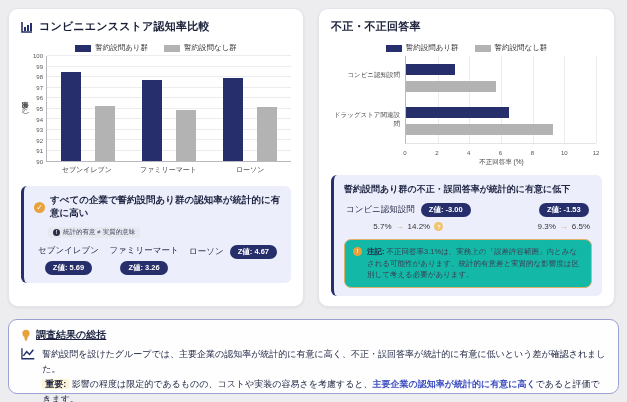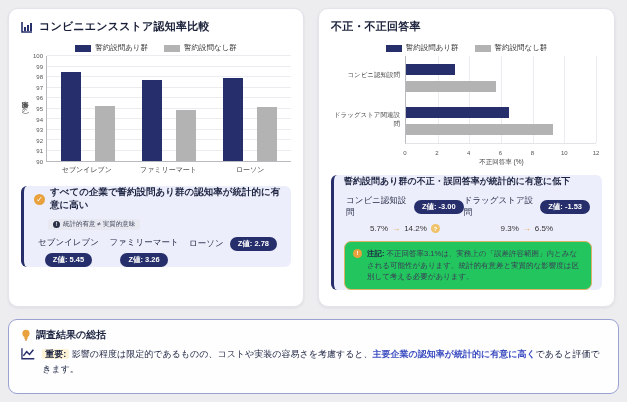--- a/index.html
+++ b/index.html
@@ -37,21 +37,21 @@
   .group{flex:1;display:flex;align-items:flex-end;justify-content:center;gap:14px;}
   .bar{width:20px;}
   .bar-navy{background:var(--navy);}
   .bar-gray{background:var(--gray);}
   .xcats{display:flex;margin-left:25px;margin-top:3px;font-size:7px;color:#444;}
   .xcats span{flex:1;text-align:center;}
 
   
   .summary{
     margin-top:11px;background:#edeefb;border-left:3px solid var(--navy);
-    border-radius:6px;padding:0 10px;box-sizing:border-box;
+    border-radius:6px;padding:8px 10px;box-sizing:border-box;
   }
   .sum-head{display:flex;align-items:center;gap:5px;font-size:9.5px;font-weight:bold;color:#1c2340;}
   .circle-icon{display:inline-flex;align-items:center;justify-content:center;flex:0 0 auto;
     border-radius:50%;color:#fff;font-weight:bold;}
   .check-icon{width:11px;height:11px;background:var(--orange);font-size:8px;}
   .dot-icon{width:7px;height:7px;background:#2a2f45;font-size:5px;}
   .q-icon{width:9px;height:9px;background:#f0c36a;color:#fff;font-size:6px;cursor:pointer;}
   .note-icon{width:9px;height:9px;background:var(--orange);font-size:6px;margin-top:1px;}
   .mini-badge{display:inline-flex;align-items:center;gap:3px;background:#e7e8f0;border-radius:3px;
     padding:1px 5px;font-size:6.5px;color:#3a3f55;margin:4px 0 0 14px;}
@@ -74,31 +74,31 @@
   .hxlabel{text-align:center;font-size:6.5px;color:#444;margin:2px 0 0 70px;}
 
   .rsummary{margin-top:8px;}
   .rsum-head{font-size:9px;font-weight:bold;color:#1c2340;}
   .rstats{display:flex;justify-content:space-between;margin-top:7px;padding:0 2px;}
   .rstat{display:flex;flex-direction:column;align-items:center;gap:5px;}
   .rstat-top{display:flex;align-items:center;gap:6px;font-size:8.5px;color:#1c2340;}
   .rchange{display:flex;align-items:flex-end;gap:4px;font-size:8px;color:#333;}
   .arrow{color:var(--orange);font-weight:bold;}
   .note{
-    display:flex;gap:5px;margin-top:8px;background:#22c55e;border:1px solid #ddb267;
+    display:flex;gap:5px;margin-top:8px;background:#14b8a6;border:1px solid #ddb267;
     border-radius:7px;padding:6px 8px;font-size:7.5px;line-height:1.55;color:#3a3f55;
   }
   .note b{color:#1c2340;}
 
   
   .footer{
     box-sizing:border-box;margin-top:12px;background:#fefeff;border:1px solid #9aa2d2;
     border-radius:9px;padding:8px 12px;height:75px;
   }
-  .footer-title-row{display:flex;align-items:center;gap:5px;font-size:10px;font-weight:bold;color:#1c2340;}
+  .footer-title-row{display:flex;align-items:center;gap:5px;font-size:10px;font-weight:bold;color:#1c2340;text-decoration:underline;}
   .footer-body{display:flex;gap:7px;margin-top:5px;}
   .footer-lines{font-size:9px;line-height:1.65;color:#1c2340;}
   .imp-badge{background:#fcf3d6;border-radius:2px;padding:0 3px;font-weight:bold;}
   .hl{color:var(--highlight);font-weight:bold;}
   svg{display:block;}
 </style>
 </head>
 <body>
 
 <div class="page">
@@ -176,29 +176,29 @@
           <span class="circle-icon check-icon">✓</span>
           <span>すべての企業で誓約設問あり群の認知率が統計的に有意に高い</span>
         </div>
         <div class="mini-badge">
           <span class="circle-icon dot-icon">!</span>
           <span>統計的有意 ≠ 実質的意味</span>
         </div>
         <div class="stats">
           <div class="stat">
             <span>セブンイレブン</span>
-            <span class="zpill">Z値: 5.45</span>
+            <span class="zpill">Z値: 5.69</span>
           </div>
           <div class="stat">
             <span>ファミリーマート</span>
             <span class="zpill">Z値: 3.26</span>
           </div>
           <div class="stat">
             <span>ローソン</span>
-            <span class="zpill">Z値: 2.78</span>
+            <span class="zpill">Z値: 4.67</span>
           </div>
         </div>
       </div>
     </section>
 
     <section class="card right">
       <div class="card-title-row">
         <h2 class="card-title">不正・不正回答率</h2>
       </div>
       <div class="legend">
@@ -255,21 +255,20 @@
             </div>
             <div class="rchange">
               <span>5.7%</span>
               <span class="arrow">→</span>
               <span>14.2%</span>
               <span class="circle-icon q-icon">?</span>
             </div>
           </div>
           <div class="rstat">
             <div class="rstat-top">
-              <span>ドラッグストア設問</span>
               <span class="zpill">Z値: -1.53</span>
             </div>
             <div class="rchange">
               <span>9.3%</span>
               <span class="arrow">→</span>
               <span>6.5%</span>
             </div>
           </div>
         </div>
         <div class="note">
@@ -288,20 +287,21 @@
         <rect x="3.8" y="10.3" width="2.4" height="1.2" rx="0.5" fill="#c98a2e"></rect>
       </svg>
       <span>調査結果の総括</span>
     </div>
     <div class="footer-body">
       <svg width="15" height="13" viewBox="0 0 15 13">
         <path d="M1 1 V12 H14" stroke="#262f6b" stroke-width="1.4" fill="none"></path>
         <path d="M2.5 9 L6 4.5 L9 7.5 L13 2.5" stroke="#262f6b" stroke-width="1.6" fill="none"></path>
       </svg>
       <div class="footer-lines">
+        <div>誓約設問を設けたグループでは、主要企業の認知率が統計的に有意に高く、不正・誤回答率が統計的に有意に低いという差が確認されました。</div>
         <div>
           <span class="imp-badge">重要:</span>
           <span>影響の程度は限定的であるものの、コストや実装の容易さを考慮すると、</span><span class="hl">主要企業の認知率が統計的に有意に高く</span><span>であると評価できます。</span>
         </div>
       </div>
     </div>
   </section>
 </div>
 
 </body></html>

